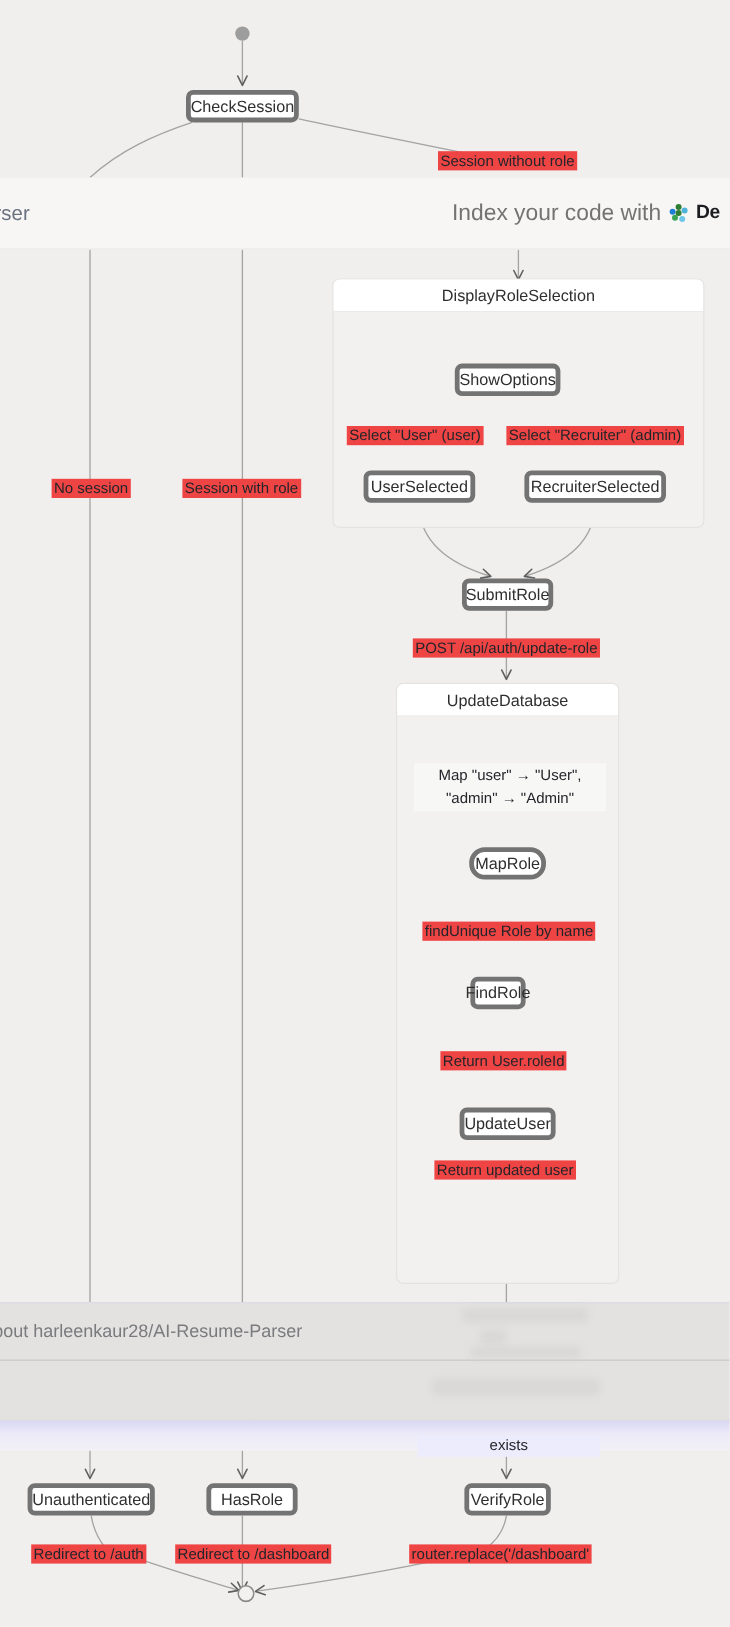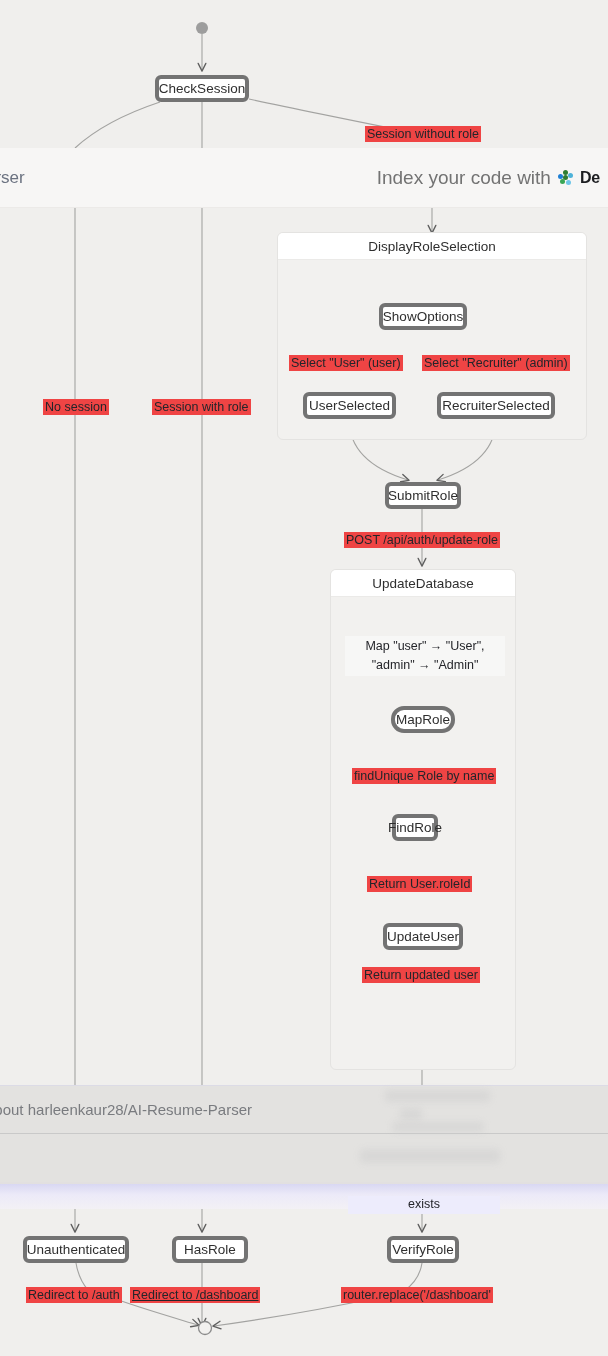--- a/index.html
+++ b/index.html
@@ -212,21 +212,21 @@
   <div class="elabel" style="left:344px;top:532px;">POST /api/auth/update-role</div>
 
   <div class="elabel" style="left:352px;top:768px;">findUnique Role by name</div>
 
   <div class="elabel" style="left:367px;top:876px;">Return User.roleId</div>
 
   <div class="elabel" style="left:362px;top:967px;">Return updated user</div>
 
   <div class="elabel" style="left:26px;top:1287px;">Redirect to /auth</div>
 
-  <div class="elabel" style="left:130px;top:1287px;text-decoration:underline;">Redirect to /dashboard</div>
+  <div class="elabel" style="left:146px;top:1287px;">Redirect to /dashboard</div>
 
   <div class="elabel" style="left:341px;top:1287px;">router.replace('/dashboard'</div>
 </div>
 
 <div class="lav-band"></div>
 <div class="lav-line"></div>
 <div class="exists-chip"></div>
 <div class="exists-txt">exists</div>
 
 <div class="header-bar">

